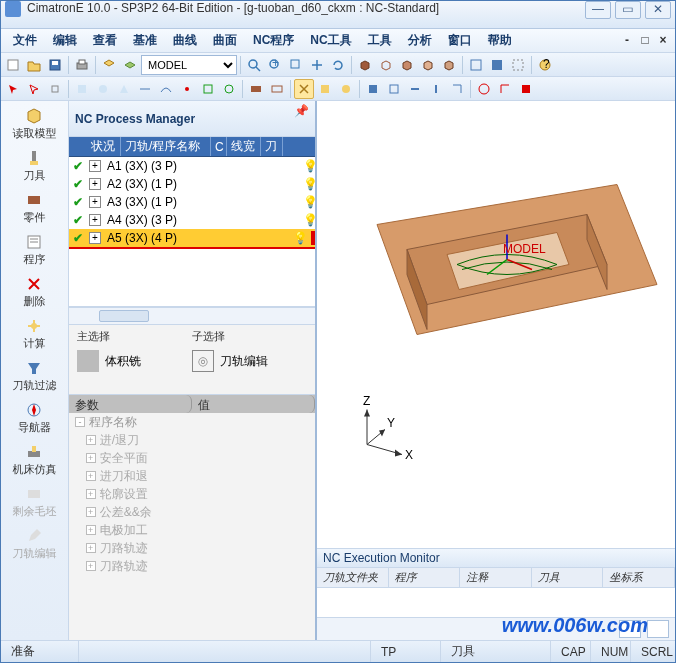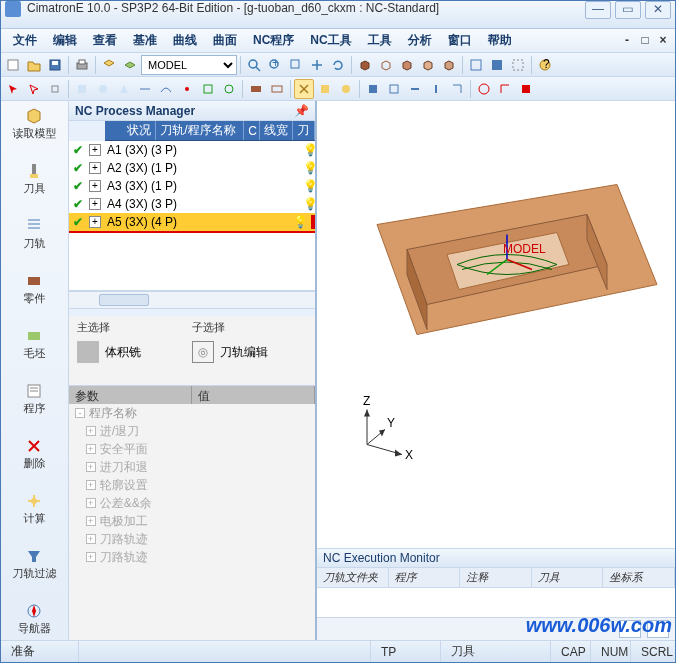--- a/index.html
+++ b/index.html
@@ -12,66 +12,66 @@
 .menubar { height: 24px; background: linear-gradient(#f6faff,#e6eff9); display: flex; align-items: center; padding: 0 4px; border-bottom: 1px solid #c8d7ea; }
 .menubar .menu { padding: 12px 8px; color: #1a3d6b; cursor: pointer; font-weight: bold; }
 .menubar .spacer { flex: 1; }
 .menubar .mdi-btn { width: 16px; height: 14px; margin-left: 2px; color: #333; text-align: center; line-height: 12px; cursor: pointer; font-weight: bold; }
 .toolbar { height: 24px; background: linear-gradient(#f0f6fd,#dce8f6); display: flex; align-items: center; padding: 0 2px; border-bottom: 1px solid #c8d7ea; gap: 1px; overflow: hidden; }
 .tb-btn { width: 20px; height: 20px; border: 1px solid transparent; display: flex; align-items: center; justify-content: center; cursor: pointer; border-radius: 2px; }
 .tb-sep { width: 1px; height: 18px; background: #b8cce0; margin: 0 2px; }
 .tb-icon { width: 14px; height: 14px; }
 .sel-model { width: 96px; height: 20px; border: 1px solid #9fb9d9; background: #fff; font-size: 11px; padding: 0 2px; }
 .content { flex: 1; display: flex; min-height: 0; }
-.sidebar { width: 68px; background: linear-gradient(#f4f8fd,#e4edf8); border-right: 1px solid #c8d7ea; display: flex; flex-direction: column; align-items: center; padding-top: 4px; gap: 15px; overflow: hidden; }
+.sidebar { width: 68px; background: linear-gradient(#f4f8fd,#e4edf8); border-right: 1px solid #c8d7ea; display: flex; flex-direction: column; align-items: center; padding-top: 4px; gap: 2px; overflow: hidden; }
 .side-item { width: 60px; display: flex; flex-direction: column; align-items: center; padding: 2px 0 4px; cursor: pointer; }
 .side-item .ic { width: 20px; height: 18px; }
 .side-item .lbl { font-size: 11px; color: #333; margin-top: 1px; white-space: nowrap; }
 .side-item.disabled .lbl { color: #aaa; }
 .mid { width: 248px; display: flex; flex-direction: column; border-right: 2px solid #9fb9d9; }
-.panel-title { height: 20px; background: linear-gradient(#f0f6fd,#dce8f6); display: flex; align-items: center; padding: 0 6px; border-bottom: 1px solid #c8d7ea; color: #1a3d6b; font-weight: bold; position: relative; }
+.panel-title { height: 36px; background: linear-gradient(#f0f6fd,#dce8f6); display: flex; align-items: center; padding: 0 6px; border-bottom: 1px solid #c8d7ea; color: #1a3d6b; font-weight: bold; position: relative; }
 .panel-title .pin { position: absolute; right: 6px; top: 3px; color: #5578a3; cursor: pointer; }
-.proc-header { height: 20px; background: #3b6db3; color: #fff; display: flex; align-items: center; font-size: 11px; border-bottom: 1px solid #2a4f82; padding-left: 18px; margin-left: 36px; }
+.proc-header { height: 20px; background: #3b6db3; color: #fff; display: flex; align-items: center; font-size: 11px; border-bottom: 1px solid #2a4f82; padding-left: 18px; }
 .proc-header .col { border-right: 1px solid #7aa0d4; padding: 0 4px; height: 100%; display: flex; align-items: center; white-space: nowrap; overflow: hidden; }
 .proc-body { flex: 0 0 150px; background: #fff; overflow: auto; border-bottom: 1px solid #c8d7ea; }
 .proc-row { height: 18px; display: flex; align-items: center; padding-left: 4px; gap: 2px; }
 .proc-row.selected { background: #ffcc33; }
 .proc-row .chk { color: #1a9d1a; font-weight: bold; width: 14px; }
 .proc-row .exp { width: 12px; height: 12px; border: 1px solid #888; text-align: center; line-height: 10px; font-size: 10px; cursor: pointer; background:#fff; }
 .proc-row .name { flex: 1; padding-left: 4px; }
 .proc-row .bulb { width: 12px; color: #888; }
 .proc-row .bar { width: 4px; height: 14px; background: #d00; margin-left: 4px; }
 .proc-sel-row { height: 16px; border-top: 2px solid #d00; }
 .proc-scroll { height: 18px; background: #eef3fa; border-top: 1px solid #c8d7ea; border-bottom: 1px solid #c8d7ea; position: relative; }
 .proc-scroll .thumb { position: absolute; left: 30px; width: 50px; top: 2px; height: 12px; background: #d8e4f2; border: 1px solid #aac1dd; border-radius: 2px; }
-.sel-panel { height: 70px; background: #f3f3f3; border-bottom: 1px solid #c8d7ea; padding: 4px 8px; display: flex; margin-top: 7px; }
+.sel-panel { height: 70px; background: #f3f3f3; border-bottom: 1px solid #c8d7ea; padding: 4px 8px; display: flex; }
 .sel-col { flex: 1; }
 .sel-col .h { color: #333; font-size: 11px; margin-bottom: 6px; }
 .sel-col .body { display: flex; align-items: center; gap: 6px; }
 .sel-col .body .cube { width: 22px; height: 22px; background: #bbb; }
 .sel-col .body .spiral { width: 22px; height: 22px; border: 1px solid #888; display:flex; align-items:center; justify-content:center; color:#888; }
 .param-head { height: 18px; background: #bfbfbf; display: flex; color: #333; }
-.param-head .col { flex: 1; padding: 2px 6px; border-right: 1px solid #999; }
+.param-head .col { flex: 1; padding: 2px 6px; border-right: 1px solid #999; border-radius: 6px; }
 .param-body { flex: 1; background: #f3f3f3; overflow: auto; }
 .param-row { height: 18px; display: flex; align-items: center; padding-left: 6px; color: #aaa; gap: 4px; }
 .param-row .exp { width: 10px; height: 10px; border: 1px solid #bbb; text-align: center; line-height: 8px; font-size: 9px; background:#fff; }
 .param-row.top { color: #999; }
 .vp { flex: 1; display: flex; flex-direction: column; background: #fff; position: relative; }
 .vp-3d { flex: 1; position: relative; background: #fff; }
 .vp-3d svg { position: absolute; top: 0; left: 0; }
 .exec-title { height: 20px; background: linear-gradient(#f0f6fd,#dce8f6); display: flex; align-items: center; padding: 0 6px; border-top: 1px solid #c8d7ea; border-bottom: 1px solid #c8d7ea; color: #1a3d6b; }
 .exec-head { height: 20px; background: #e8eef7; display: flex; border-bottom: 1px solid #c8d7ea; font-style: italic; }
 .exec-head .col { flex: 1; padding: 2px 6px; border-right: 1px solid #c8d7ea; color: #333; font-size: 11px; }
 .exec-body { height: 30px; background: #fff; border-bottom: 1px solid #c8d7ea; position:relative; }
 .exec-foot { height: 22px; background: #eef3fa; display: flex; align-items: center; justify-content: flex-end; padding: 0 6px; gap: 6px; }
 .exec-foot .fbtn { width: 22px; height: 18px; border: 1px solid #aac1dd; background: #fff; cursor: pointer; }
 .statusbar { height: 22px; background: linear-gradient(#eaf2fb,#d6e4f4); border-top: 1px solid #c8d7ea; display: flex; align-items: center; font-size: 11px; color: #333; }
 .statusbar .pane { padding: 0 10px; border-right: 1px solid #c8d7ea; height: 100%; display: flex; align-items: center; }
 .statusbar .flex { flex: 1; }
-.watermark { position: absolute; right: 4px; bottom: 26px; color: #1a5bd6; font-weight: bold; font-style: italic; font-size: 20px; pointer-events: none; }
+.watermark { position: absolute; right: 28px; bottom: 26px; color: #1a5bd6; font-weight: bold; font-style: italic; font-size: 20px; pointer-events: none; }
 </style>
 </head>
 <body>
 
 <div class="window">
   <div class="titlebar">
     <div class="icon"></div>
     <div class="title">CimatronE 10.0 - SP3P2 64-Bit Edition - [g-tuoban_d60_ckxm : NC-Standard]</div>
     <div class="wbtn">—</div>
     <div class="wbtn">▭</div>
@@ -350,35 +350,23 @@
         </div>
       <div class="side-item">
           <svg class="ic">
             <rect x="7" y="2" width="4" height="12" fill="#888"></rect>
             <rect x="5" y="12" width="8" height="4" fill="#f3cf6a"></rect>
           </svg>
           <span class="lbl">刀具</span>
         </div>
       <div class="side-item">
           <svg class="ic">
-            <path d="M3 3h12M3 7h12M3 11h12" stroke="#4a7ab5"></path>
-          </svg>
-          <span class="lbl">刀轨</span>
-        </div>
-      <div class="side-item">
-          <svg class="ic">
             <rect x="3" y="5" width="12" height="8" fill="#a05a3a"></rect>
           </svg>
           <span class="lbl">零件</span>
-        </div>
-      <div class="side-item">
-          <svg class="ic">
-            <rect x="3" y="5" width="12" height="8" fill="#9cc76a"></rect>
-          </svg>
-          <span class="lbl">毛坯</span>
         </div>
       <div class="side-item">
           <svg class="ic">
             <rect x="3" y="3" width="12" height="12" fill="#fff" stroke="#888"></rect>
             <path d="M5 6h8M5 9h8" stroke="#888"></path>
           </svg>
           <span class="lbl">程序</span>
         </div>
       <div class="side-item">
           <svg class="ic">
@@ -405,20 +393,26 @@
             <path d="M9 3l2 6-2 6-2-6z" fill="#d00"></path>
           </svg>
           <span class="lbl">导航器</span>
         </div>
       <div class="side-item">
           <svg class="ic">
             <rect x="3" y="8" width="12" height="6" fill="#888"></rect>
             <rect x="7" y="3" width="4" height="6" fill="#f3cf6a"></rect>
           </svg>
           <span class="lbl">机床仿真</span>
+        </div>
+      <div class="side-item disabled">
+          <svg class="ic">
+            <rect x="3" y="5" width="12" height="8" fill="#ddd"></rect>
+          </svg>
+          <span class="lbl">剩余毛坯</span>
         </div>
       <div class="side-item disabled">
           <svg class="ic">
             <path d="M4 14l2-6 6-6 4 4-6 6z" fill="#ddd"></path>
           </svg>
           <span class="lbl">刀轨编辑</span>
         </div>
     </div>
 
     <div class="mid">

